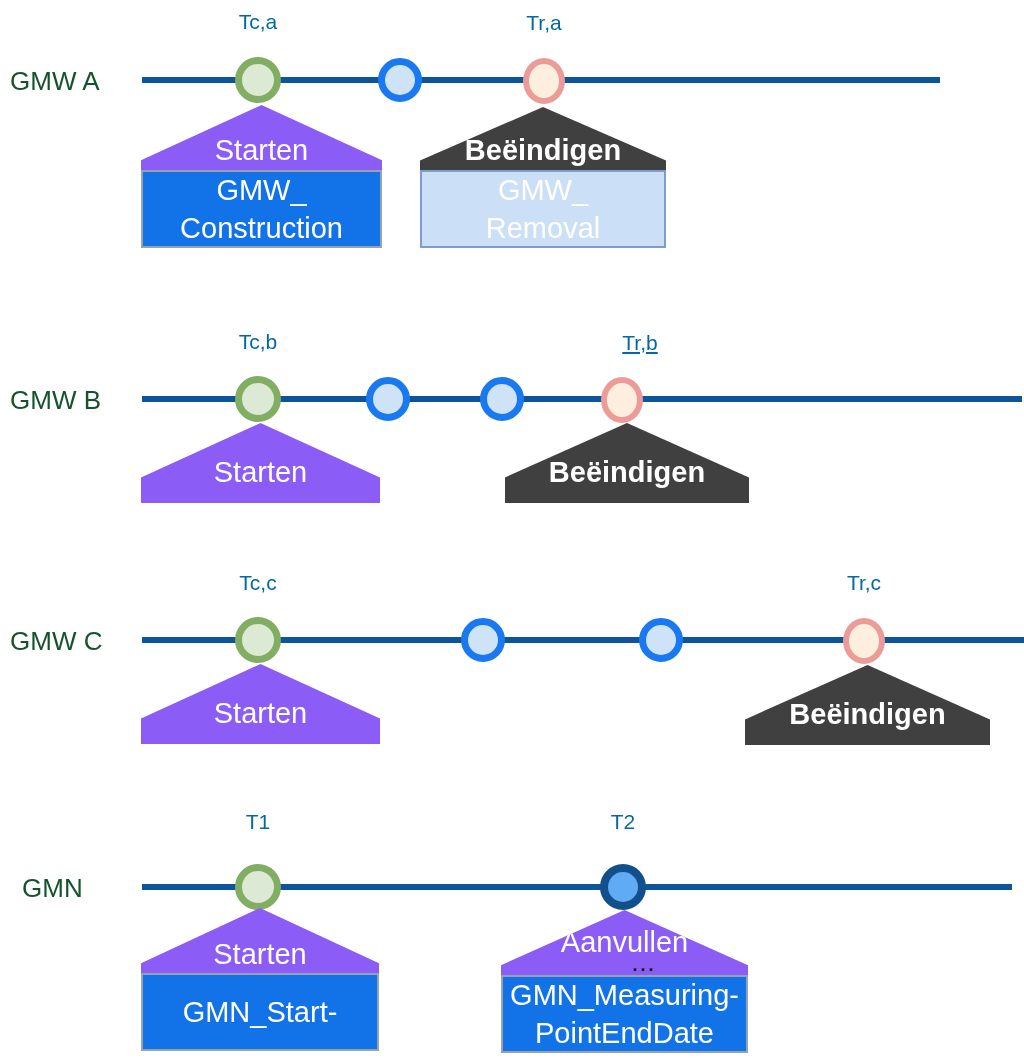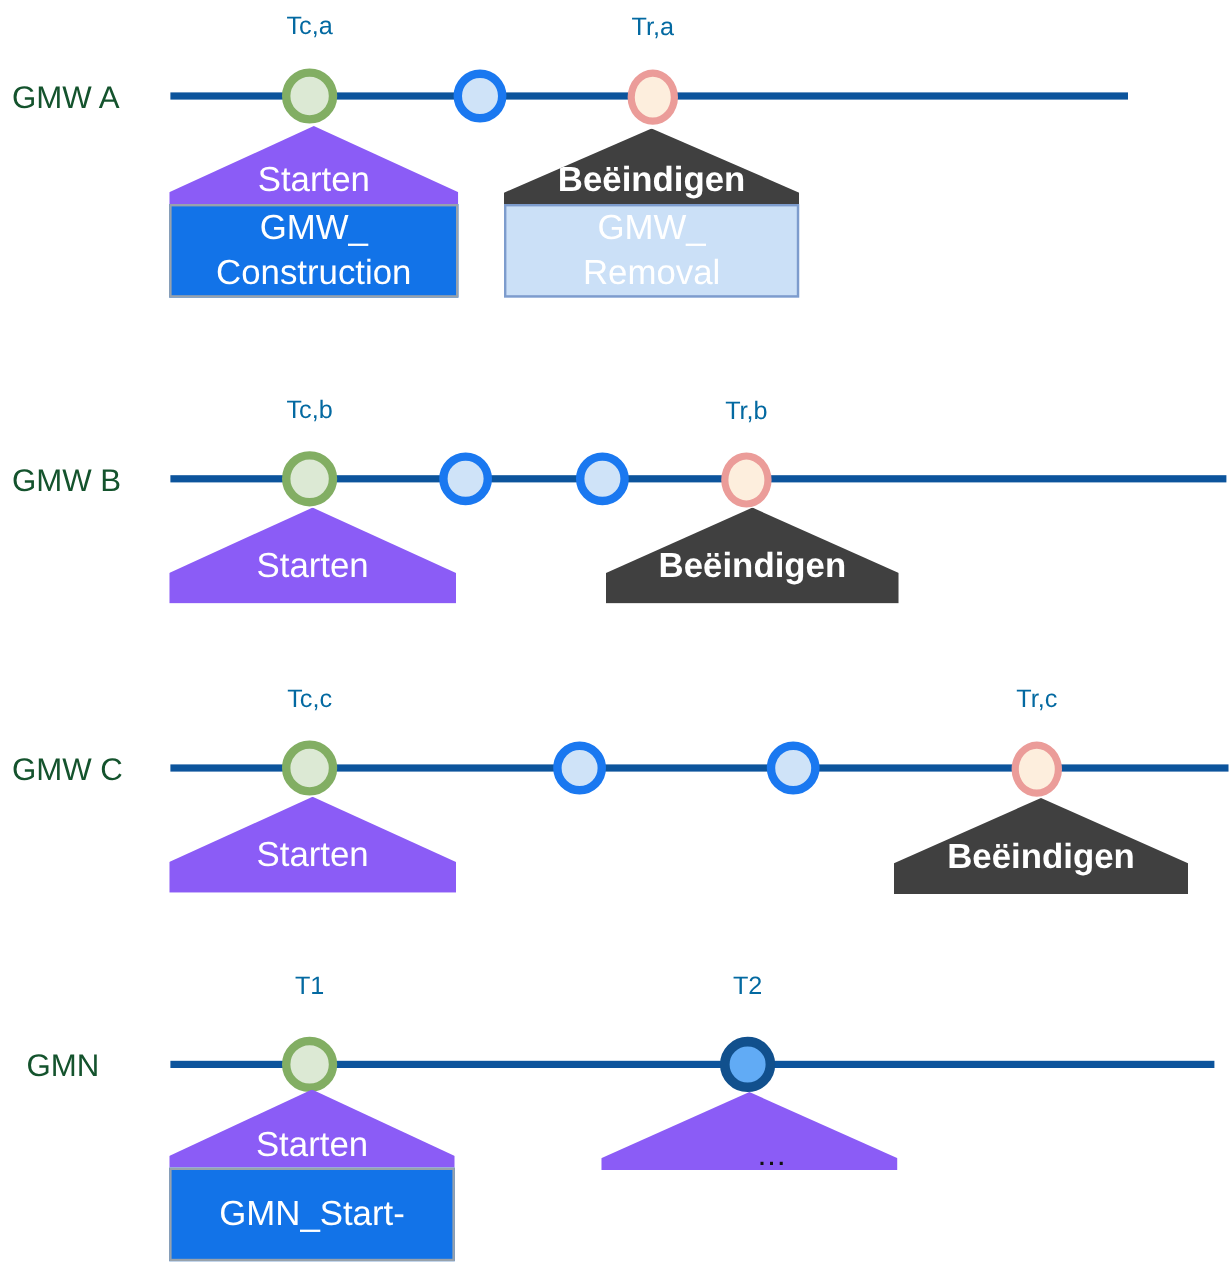--- a/index.html
+++ b/index.html
@@ -80,21 +80,21 @@
         <span>Removal</span>
       </div>
     </div>
   </div>
 
   <div>
     <span class="row-label" style="left:10px; top:385px;">GMW B</span>
     <div class="tline" style="left:142px; top:396px; width:880px;"></div>
 
     <span class="time-label" style="left:258px; top:330px;">Tc,b</span>
-    <span class="time-label" style="left:622px; top:331px;">Tr,b</span>
+    <span class="time-label" style="left:640px; top:331px;text-decoration:underline;">Tr,b</span>
 
     <div class="evt start" style="left:258px; top:399px;"></div>
     <div class="evt mid" style="left:388px; top:399px;"></div>
     <div class="evt mid" style="left:502px; top:399px;"></div>
     <div class="evt removal" style="left:622px; top:400px;"></div>
 
     <div class="callout" style="left:141px; top:423px; width:239px;">
       <div class="roof tall active-fill" style="height:80px;">
         <span class="roof-text" style="bottom:16px;">Starten</span>
       </div>
@@ -146,18 +146,23 @@
       <div class="roof flat active-fill" style="height:65px;">
         <span class="roof-text" style="bottom:4px;">Starten</span>
       </div>
       <div class="cbox active-box" style="height:78px;">
         <span>GMN_Start-</span>
       </div>
     </div>
 
     <div class="callout" style="left:501px; top:910px; width:247px;">
       <div class="roof flat active-fill" style="height:65px;">
+        <span class="roof-text" style="bottom:18px;">Aanvullen</span>
         <span class="dots">...</span>
+      </div>
+      <div class="cbox active-box" style="height:78px;">
+        <span>GMN_Measuring-</span>
+        <span>PointEndDate</span>
       </div>
     </div>
   </div>
 
 </div>
 
 </body></html>

